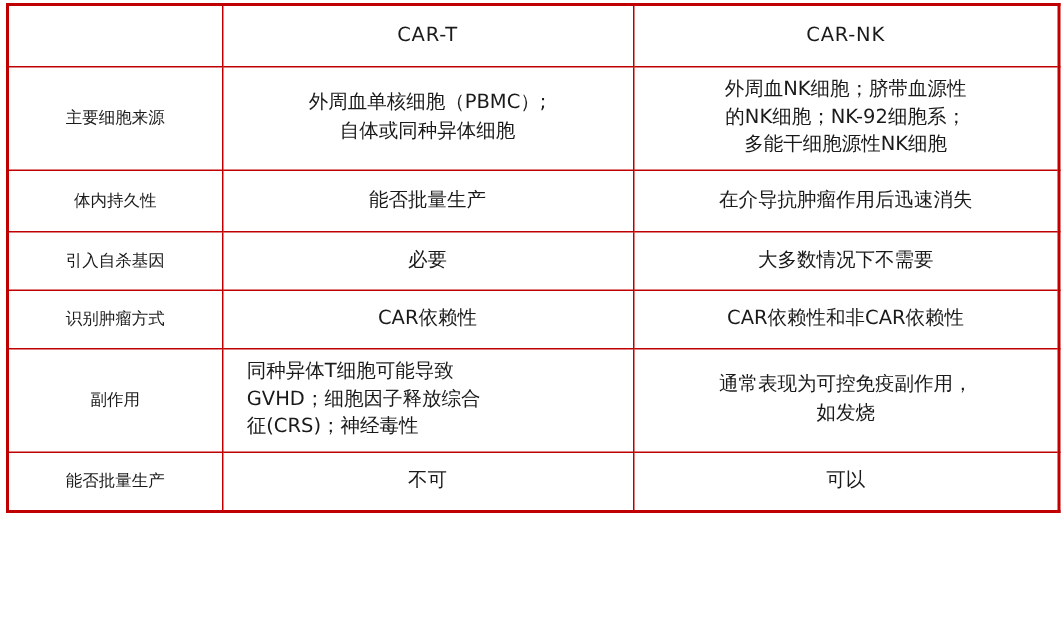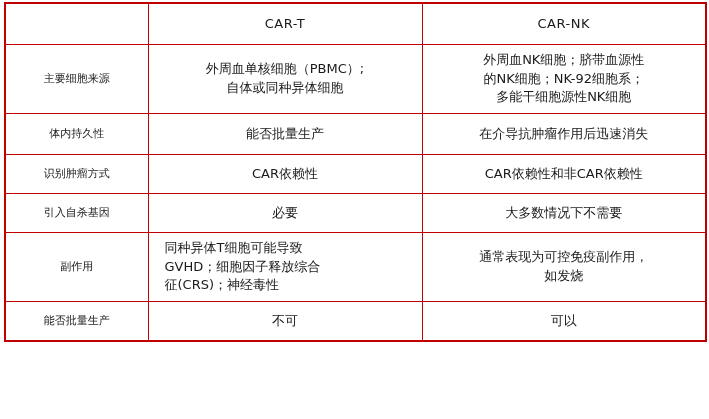--- a/index.html
+++ b/index.html
@@ -87,28 +87,28 @@
         <td style="white-space: pre-line; margin-top: 20px;">外周血NK细胞；脐带血源性
 的NK细胞；NK-92细胞系；
 多能干细胞源性NK细胞</td>
       </tr>
       <tr class="r-persist">
         <td class="label">体内持久性</td>
         <td>能否批量生产</td>
         <td>在介导抗肿瘤作用后迅速消失</td>
       </tr>
       <tr class="r-one">
+        <td class="label">引入自杀基因</td>
+        <td>必要</td>
+        <td>大多数情况下不需要</td>
+      </tr>
+      <tr class="r-one">
         <td class="label">识别肿瘤方式</td>
         <td>CAR依赖性</td>
         <td>CAR依赖性和非CAR依赖性</td>
-      </tr>
-      <tr class="r-one">
-        <td class="label">引入自杀基因</td>
-        <td>必要</td>
-        <td>大多数情况下不需要</td>
       </tr>
       <tr class="r-side">
         <td class="label">副作用</td>
         <td style="white-space: pre-line; text-align: left; padding-left: 16px;">同种异体T细胞可能导致
 GVHD；细胞因子释放综合
 征(CRS)；神经毒性</td>
         <td style="white-space: pre-line; margin-left: 40px;">通常表现为可控免疫副作用，
 如发烧</td>
       </tr>
       <tr class="r-one">

